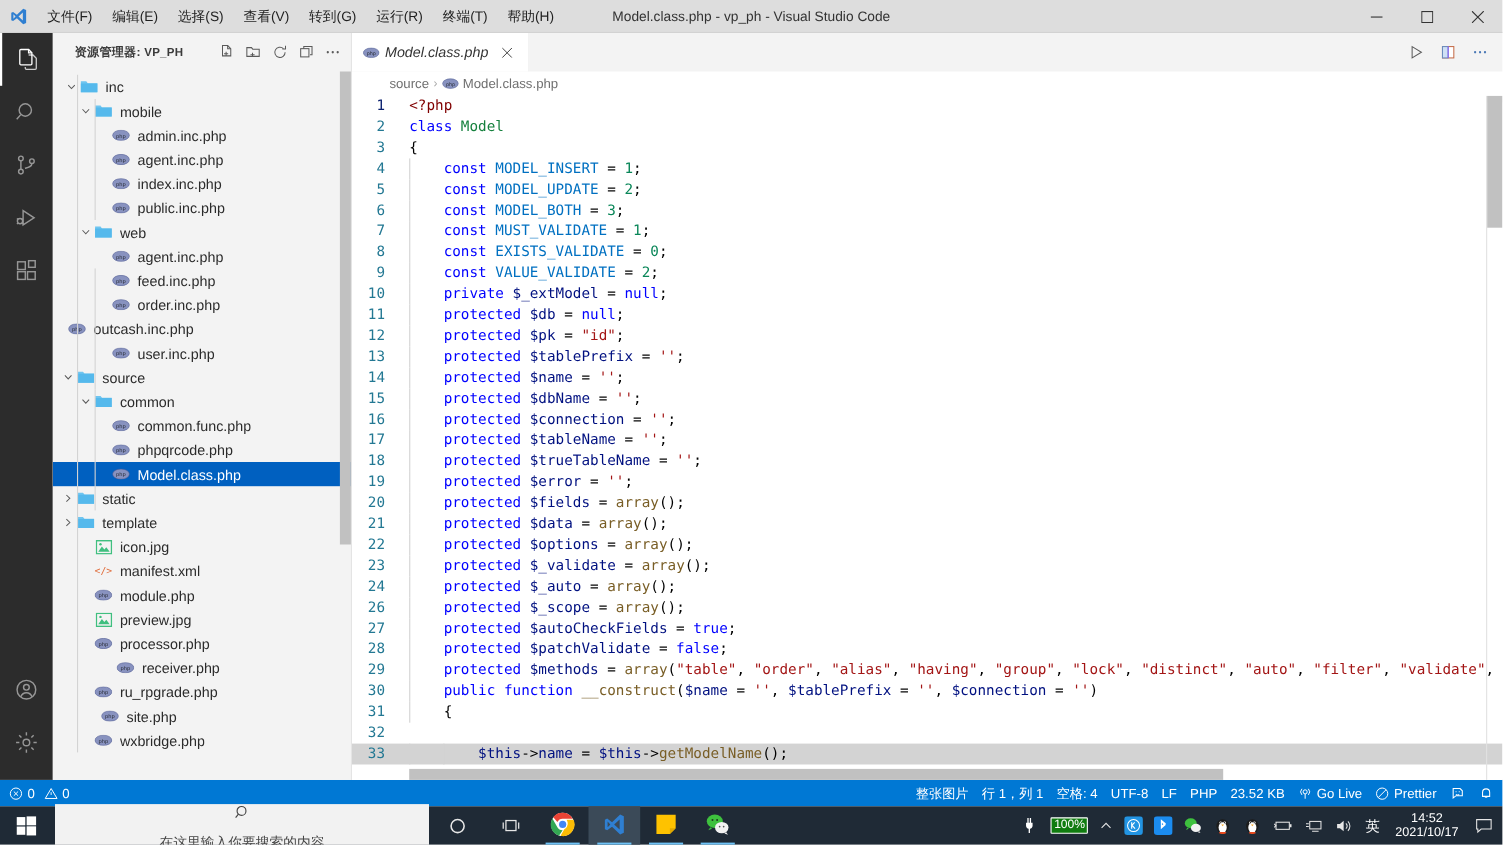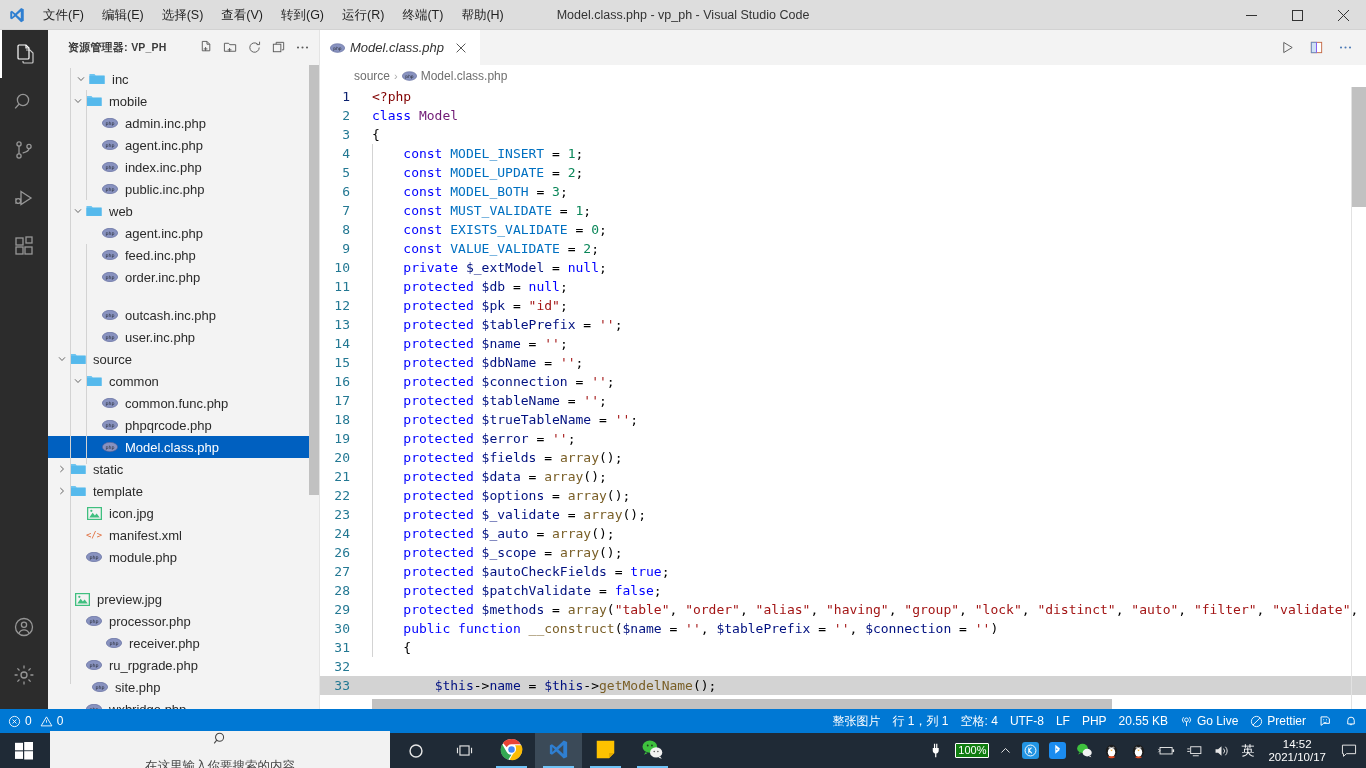--- a/index.html
+++ b/index.html
@@ -120,21 +120,21 @@
   .ln.cur { color:#0b216f; }
   .ctext { position:relative; padding-left:0; }
   .cl.hl { background:#d3d3d3; }
 
   
   .ig { position:absolute; top:0; height:19px; width:1px; background:#d3d3d3; }
 
   
   .t-php   { color:#800000; }
   .t-kw    { color:#0000ff; }
-  .t-type  { color:#701a75; }
+  .t-type  { color:#15803d; }
   .t-const { color:#0070c1; }
   .t-var   { color:#001080; }
   .t-num   { color:#098658; }
   .t-str   { color:#a31515; }
   .t-fn    { color:#795e26; }
   .t-punct { color:#000000; }
   .t-plain { color:#000000; }
   .t-method{ color:#795e26; }
 
   #vscroll { position:absolute; right:0; top:0; width:14px; bottom:0; }
@@ -307,21 +307,21 @@
           <svg width="15" height="15" viewBox="0 0 16 16" fill="#5a5a5a">
             <circle cx="3.2" cy="8" r="1.1"></circle>
               <circle cx="8" cy="8" r="1.1"></circle>
               <circle cx="12.8" cy="8" r="1.1"></circle>
           </svg>
         </div>
       </div>
     </div>
 
     <div id="tree">
-        <div class="row" style="padding-left: 11px; margin-left: 16px;">
+        <div class="row" style="padding-left: 11px;">
           <span class="twisty">
             <svg width="10" height="10" viewBox="0 0 12 12" fill="none" stroke="#5a5a5a" stroke-width="1.1">
               <path d="M2.4 4 6 7.8 9.6 4"></path>
             </svg>
           </span>
           <span class="ficon">
             <svg width="16" height="14" viewBox="0 0 18 15">
               <path d="M0.5 1.8h5.6l1.5 1.9H17.5V13H0.5z" fill="#6fc5f0"></path>
               <path d="M0.5 3.9H17.5V13H0.5z" fill="#55b9ec"></path>
             </svg>
@@ -426,21 +426,21 @@
           <span class="twisty"></span>
           <span class="ficon">
             <svg width="16" height="10" viewBox="0 0 24 15">
               <ellipse cx="12" cy="7.5" rx="11.5" ry="7" fill="#8892bf"></ellipse>
               <ellipse cx="12" cy="7.5" rx="11.5" ry="7" fill="none" stroke="#4f5b93" stroke-width=".8"></ellipse>
               <text x="12" y="10.6" font-size="7" fill="#23272f" text-anchor="middle" font-family="DejaVu Sans, sans-serif">php</text>
             </svg>
           </span>
           <span class="rlabel">order.inc.php</span>
         </div>
-        <div class="row" style="padding-left: 40px; margin-top: 16px;">
+        <div class="row" style="">
           <span class="twisty"></span>
           <span class="ficon">
             <svg width="16" height="10" viewBox="0 0 24 15">
               <ellipse cx="12" cy="7.5" rx="11.5" ry="7" fill="#8892bf"></ellipse>
               <ellipse cx="12" cy="7.5" rx="11.5" ry="7" fill="none" stroke="#4f5b93" stroke-width=".8"></ellipse>
               <text x="12" y="10.6" font-size="7" fill="#23272f" text-anchor="middle" font-family="DejaVu Sans, sans-serif">php</text>
             </svg>
           </span>
           <span class="rlabel">outcash.inc.php</span>
         </div>
@@ -568,21 +568,21 @@
           <span class="twisty"></span>
           <span class="ficon">
             <svg width="16" height="10" viewBox="0 0 24 15">
               <ellipse cx="12" cy="7.5" rx="11.5" ry="7" fill="#8892bf"></ellipse>
               <ellipse cx="12" cy="7.5" rx="11.5" ry="7" fill="none" stroke="#4f5b93" stroke-width=".8"></ellipse>
               <text x="12" y="10.6" font-size="7" fill="#23272f" text-anchor="middle" font-family="DejaVu Sans, sans-serif">php</text>
             </svg>
           </span>
           <span class="rlabel">module.php</span>
         </div>
-        <div class="row" style="padding-left: 12px; margin-top: 20px;">
+        <div class="row" style="padding-left: 24px;">
           <span class="twisty"></span>
           <span class="ficon">
             <svg width="15" height="13" viewBox="0 0 16 14">
               <rect x="0.6" y="0.6" width="14.8" height="12.8" fill="none" stroke="#3fbf7f" stroke-width="1.4"></rect>
               <path d="M2.4 11.4 6 6.2l2.4 3 1.9-2.2 3.3 4.4z" fill="#3fbf7f"></path>
               <circle cx="4.6" cy="4.1" r="1.2" fill="#3fbf7f"></circle>
             </svg>
           </span>
           <span class="rlabel">preview.jpg</span>
         </div>
@@ -777,21 +777,21 @@
   </div>
 
   <div id="st-spacer"></div>
 
   <div class="st">整张图片</div>
   <div class="st">行 1，列 1</div>
   <div class="st">空格: 4</div>
   <div class="st">UTF-8</div>
   <div class="st">LF</div>
   <div class="st">PHP</div>
-  <div class="st">20.55 KB</div>
+  <div class="st">23.52 KB</div>
 
   <div class="st">
     <span>
       <svg width="13" height="13" viewBox="0 0 16 16" fill="none" stroke="#fff" stroke-width="1.1">
         <circle cx="8" cy="6" r="2.3"></circle>
           <path d="M4.4 2.6A5 5 0 0 0 4.4 9.4M11.6 2.6a5 5 0 0 1 0 6.8M8 8.3v5.4"></path>
       </svg>
     </span>
     <span>Go Live</span>
   </div>

